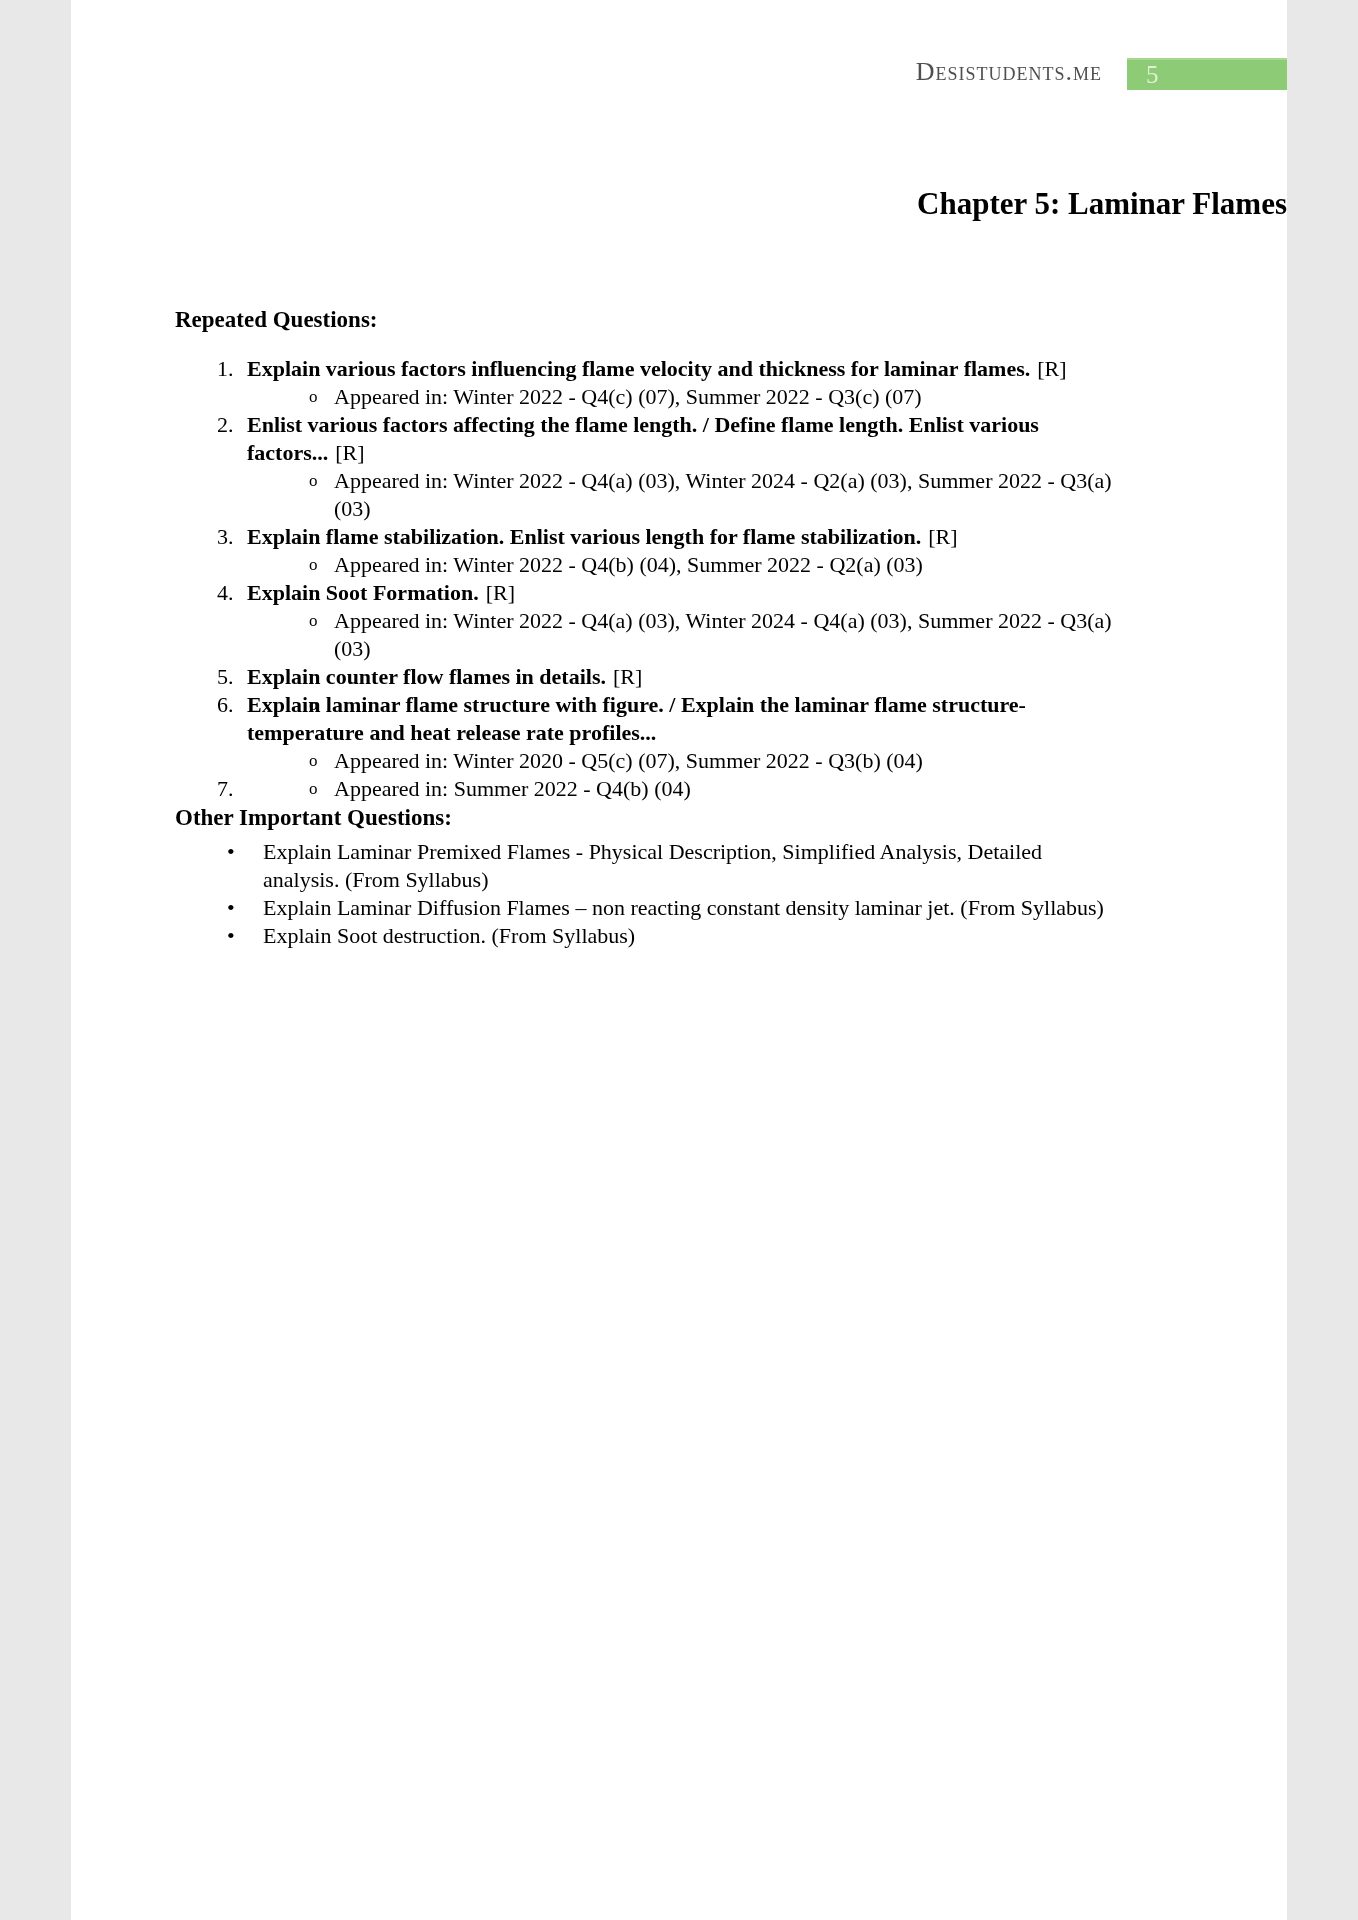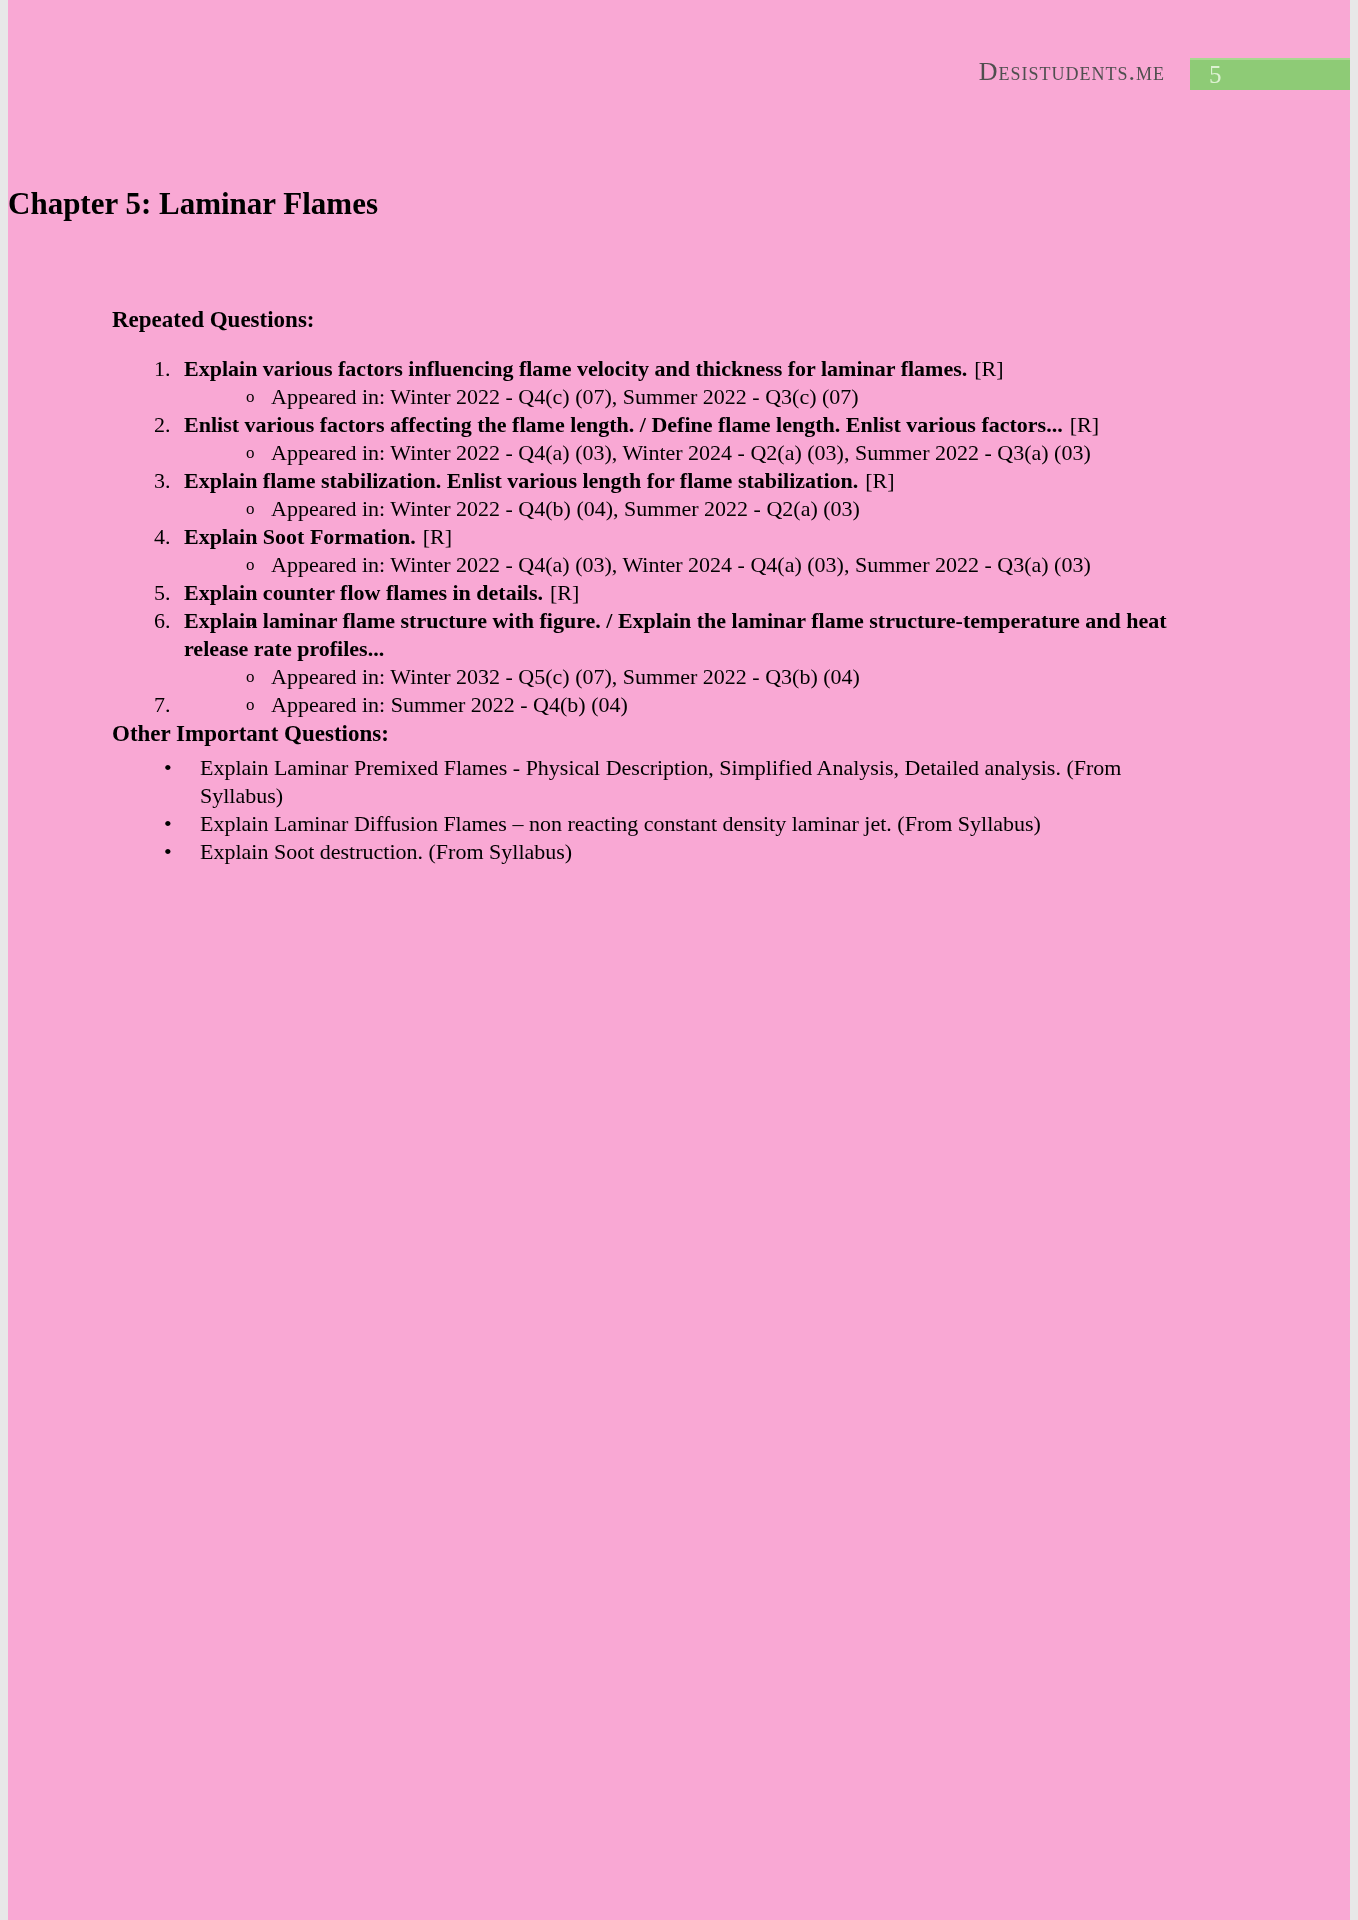--- a/index.html
+++ b/index.html
@@ -1,22 +1,22 @@
 <!DOCTYPE html>
 <html><head>
 <meta charset="utf-8">
 <style>
   * { margin: 0; padding: 0; box-sizing: border-box; }
   html, body { background: #e8e8e8; }
   .page {
     position: relative;
-    width: 1342px;
+    width: 1216px;
     height: 1920px;
     margin: 0 auto;
-    background: #f9a8d4;
+    background: #ffffff;
     font-family: "Liberation Serif", serif;
     color: #000000;
     overflow: hidden;
   }
 
   
   .site-name {
     position: absolute;
     top: 56px;
     right: 185px;
@@ -36,21 +36,21 @@
     border-top: 2px solid #a8d890;
     color: #def1d2;
     font-size: 25px;
     line-height: 30px;
     padding-left: 19px;
   }
 
   
   .doc-title {
     margin-top: 186px;
-    text-align: left;
+    text-align: right;
     font-size: 31px;
     line-height: 36px;
     font-weight: bold;
   }
 
   
   .content {
     padding: 0 173px 0 104px;
   }
   .section-heading {
@@ -151,21 +151,21 @@
         <div class="q-sub">
           <span class="sub-marker">o</span>
         </div>
       </div>
 
       <div class="q-item">
         <span class="q-num">6.</span>
         <span class="q-text"><b>Explain laminar flame structure with figure. / Explain the laminar flame structure-temperature and heat release rate profiles...</b><span class="q-tag"></span></span>
         <div class="q-sub">
           <span class="sub-marker">o</span>
-          <span>Appeared in: Winter 2032 - Q5(c) (07), Summer 2022 - Q3(b) (04)</span>
+          <span>Appeared in: Winter 2020 - Q5(c) (07), Summer 2022 - Q3(b) (04)</span>
         </div>
       </div>
 
       <div class="q-item">
         <span class="q-num">7.</span>
         <div class="q-sub">
           <span class="sub-marker">o</span>
           <span>Appeared in: Summer 2022 - Q4(b) (04)</span>
         </div>
       </div>

